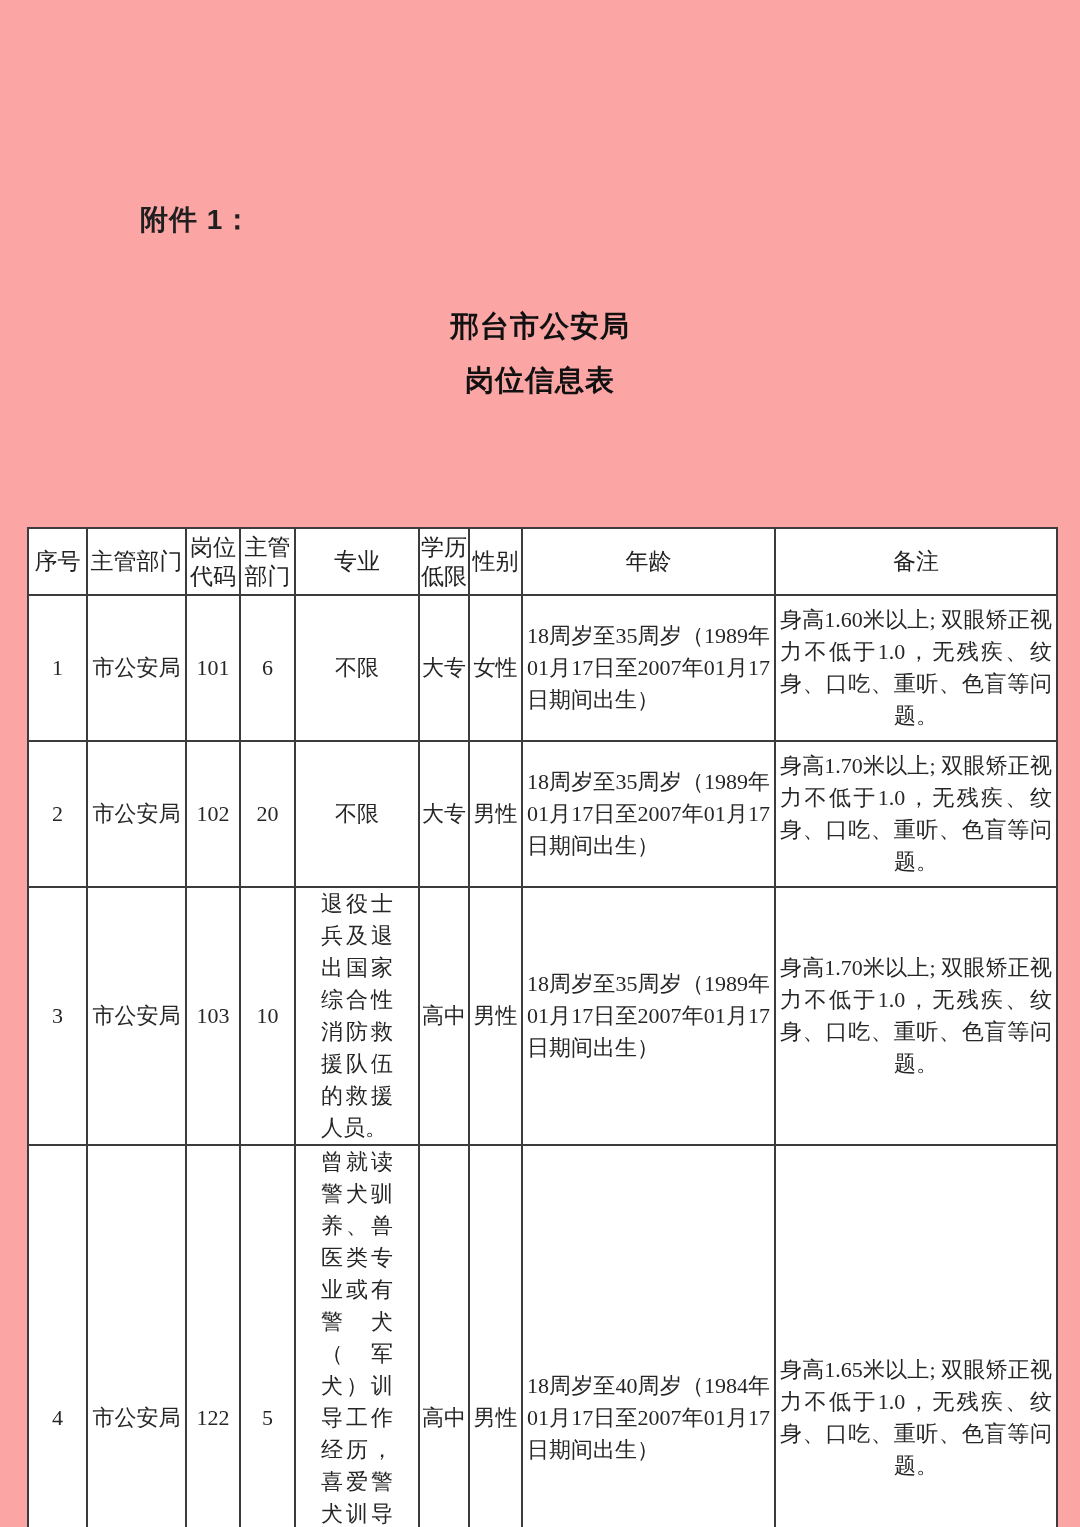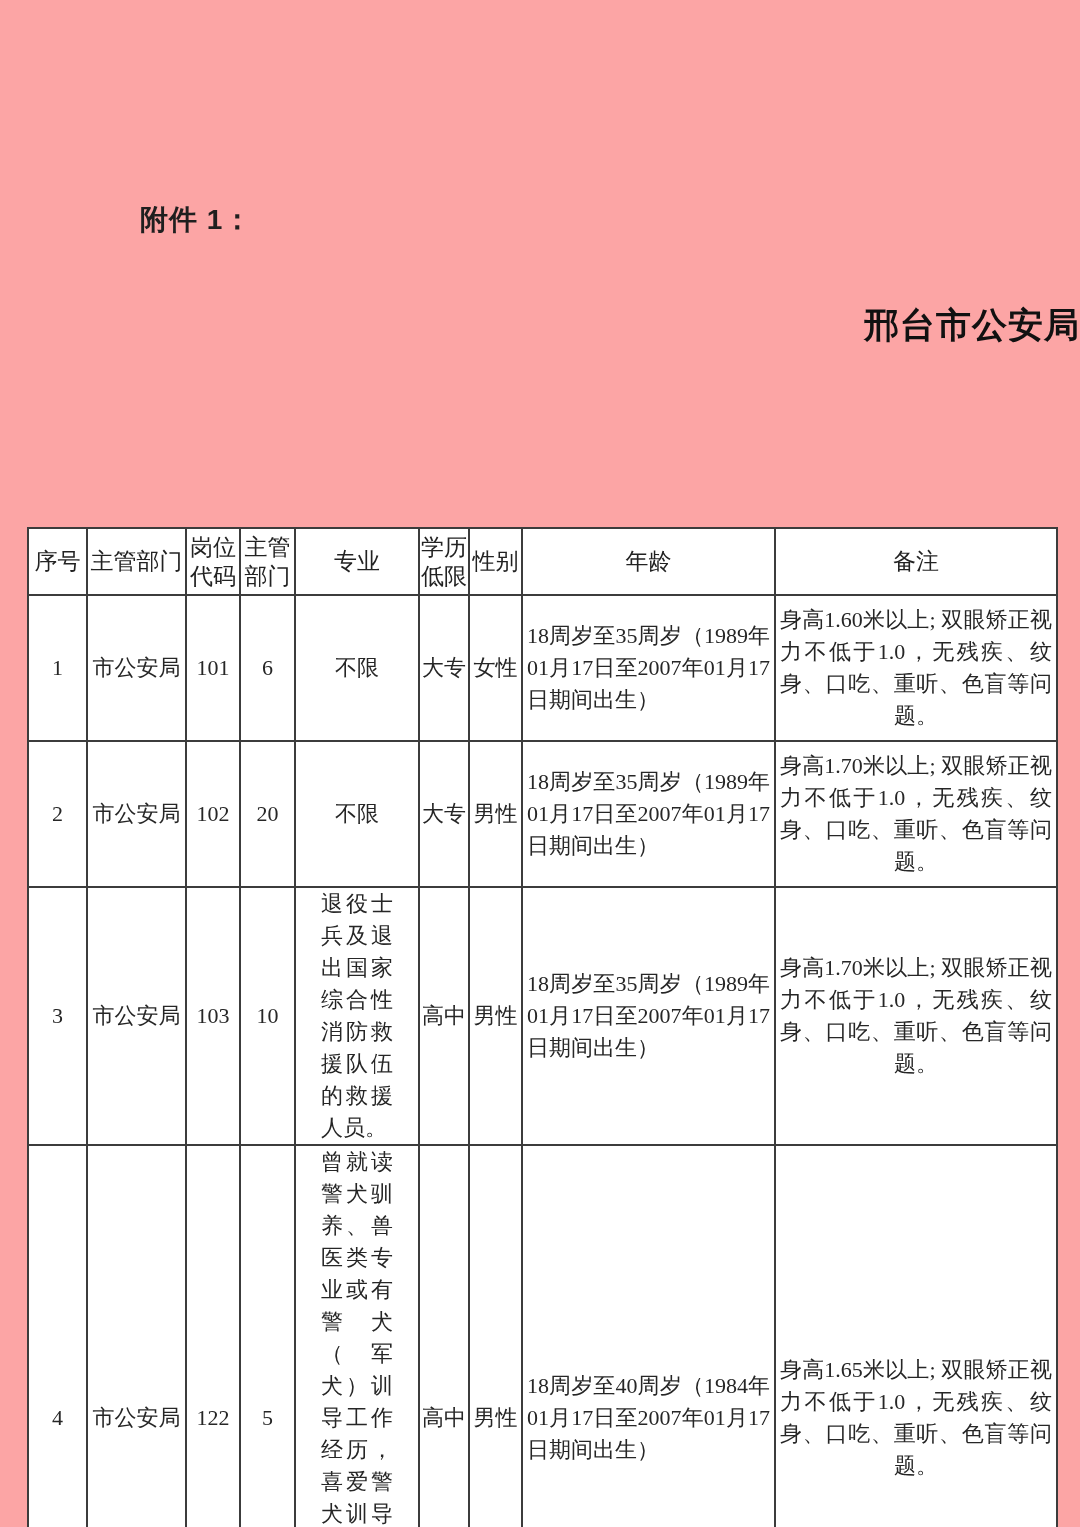--- a/index.html
+++ b/index.html
@@ -22,24 +22,24 @@
     font-weight: 700;
     font-size: 28px;
     letter-spacing: 1px;
     color: #1f1f1f;
   }
   .title-block {
     position: absolute;
     left: 0;
     top: 299px;
     width: 100%;
-    text-align: right;
+    text-align: center;
     font-family: "Liberation Serif", serif;
     font-weight: 700;
-    font-size: 35px;
+    font-size: 29px;
     line-height: 54px;
     color: #111111;
     letter-spacing: 1px;
   }
   table.job-table {
     position: absolute;
     left: 27px;
     top: 527px;
     width: 1029px;
     border-collapse: collapse;
@@ -95,20 +95,21 @@
 </style>
 </head>
 <body>
 
 <div class="doc-page">
 
   <div class="attachment-label">附件 1：</div>
 
   <div class="title-block">
     <div>邢台市公安局</div>
+    <div>岗位信息表</div>
   </div>
 
   <table class="job-table">
     <colgroup>
       <col style="width:59px">
         <col style="width:99px">
         <col style="width:54px">
       <col style="width:55px">
         <col style="width:124px">
         <col style="width:50px">

